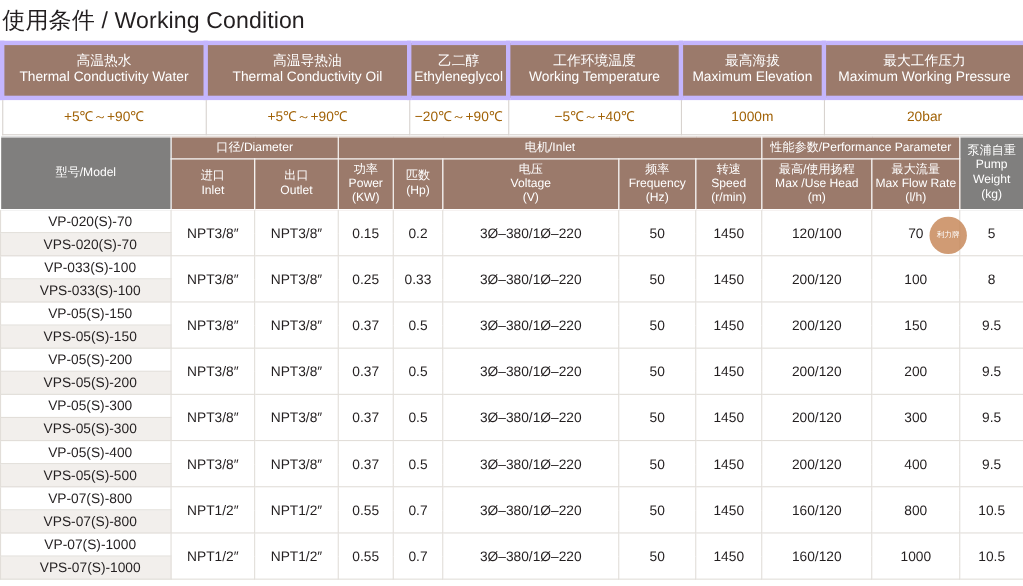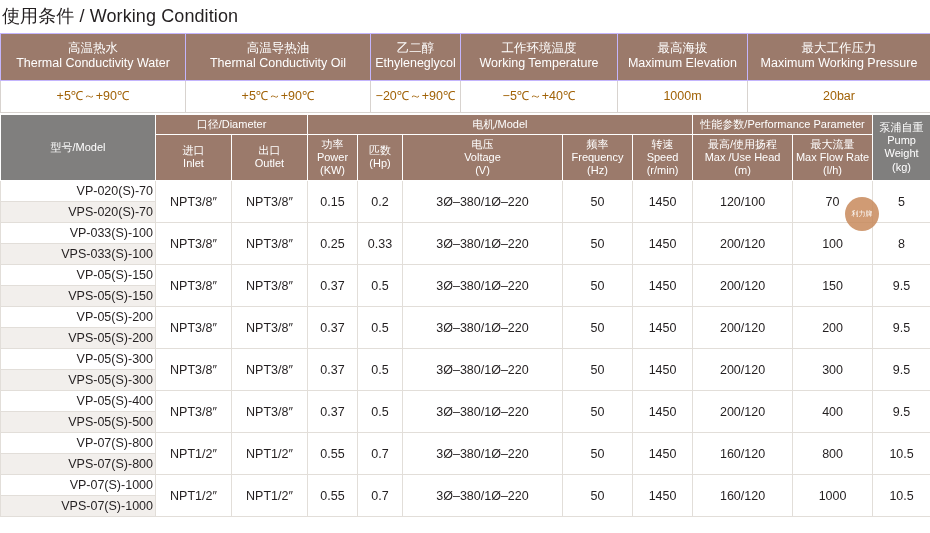--- a/index.html
+++ b/index.html
@@ -9,34 +9,34 @@
     font-family: "Liberation Sans", sans-serif;
   }
   .page {
     width: 930px;
     height: 533px;
     position: relative;
     background: #ffffff;
     overflow: hidden;
   }
   .section-title {
-    font-size: 18px;
+    font-size: 21px;
     color: #231f20;
     padding: 4px 0 5px 2px;
     font-weight: normal;
     letter-spacing: 0.1px;
   }
   table {
     border-collapse: collapse;
     width: 930px;
     table-layout: fixed;
   }
   
   .wc-table td, .wc-table th {
-    border: 1px solid #c4b5fd;
+    border: 4px solid #c4b5fd;
     text-align: center;
     vertical-align: middle;
   }
   .wc-head th {
     background: #9b7a6b;
     color: #ffffff;
     font-weight: normal;
     padding: 7px 2px 8px;
     line-height: 1.22;
     font-size: 12.5px;
@@ -75,21 +75,21 @@
   .tp-table thead th .two { display: block; }
 
   .tp-table tbody td {
     font-size: 12.5px;
     color: #231f20;
     padding: 3px 2px;
     border: 1px solid #e2ded9;
   }
   .tp-table tbody tr.alt td { background: #f2efec; }
   .tp-table tbody tr td.modelcell {
-    text-align: right;
+    text-align: center;
     padding-left: 10px;
     font-size: 12.5px;
   }
   .tp-table tbody td.span { font-size: 12.5px; }
   .watermark {
     position: absolute;
     width: 34px; height: 34px;
     border-radius: 50%;
     background: #c88a5c;
     color: #fff;
@@ -171,21 +171,21 @@
         <col style="width:70px">
         <col style="width:60px">
       <col style="width:100px">
         <col style="width:80px">
       <col style="width:58px">
     </colgroup>
     <thead>
       <tr>
         <th class="grey" rowspan="2">型号/Model</th>
         <th colspan="2">口径/Diameter</th>
-        <th colspan="5">电机/Model</th>
+        <th colspan="5">电机/Inlet</th>
         <th colspan="2">性能参数/Performance Parameter</th>
         <th class="grey" rowspan="2">
           <span class="cn">泵浦自重</span>
           <span class="en">Pump Weight</span>
           <span class="two">(kg)</span>
         </th>
       </tr>
       <tr>
         <th>
           <span class="cn">进口</span>

